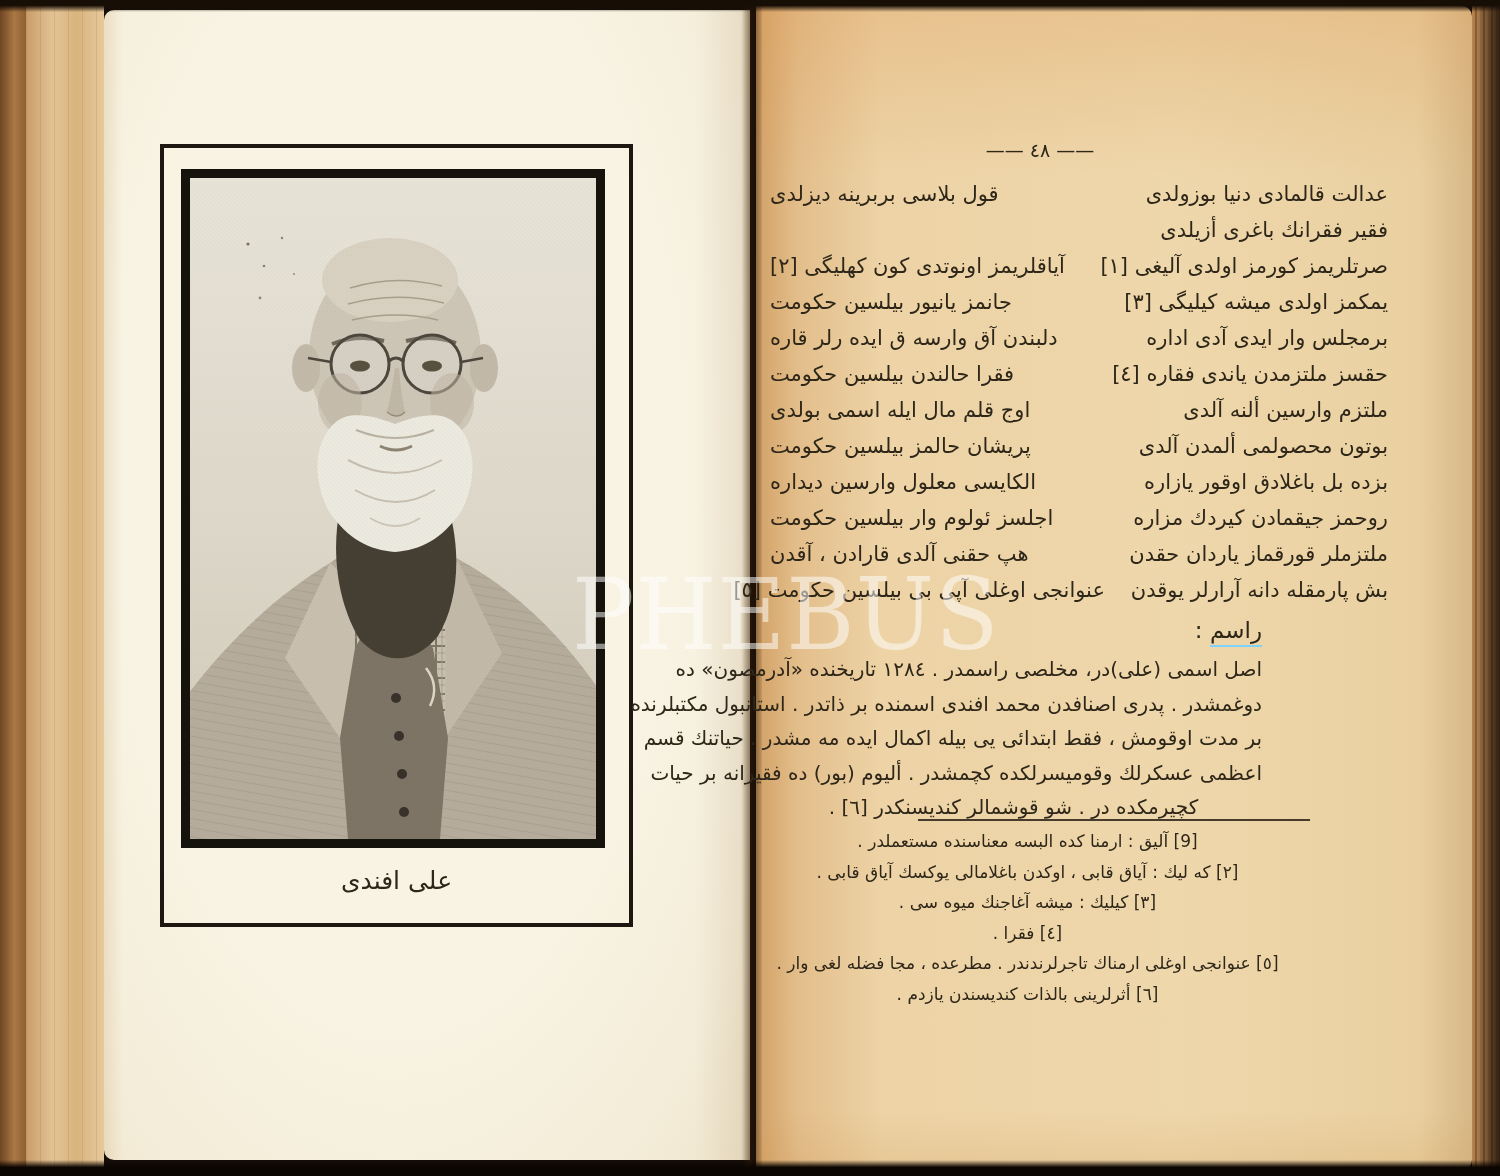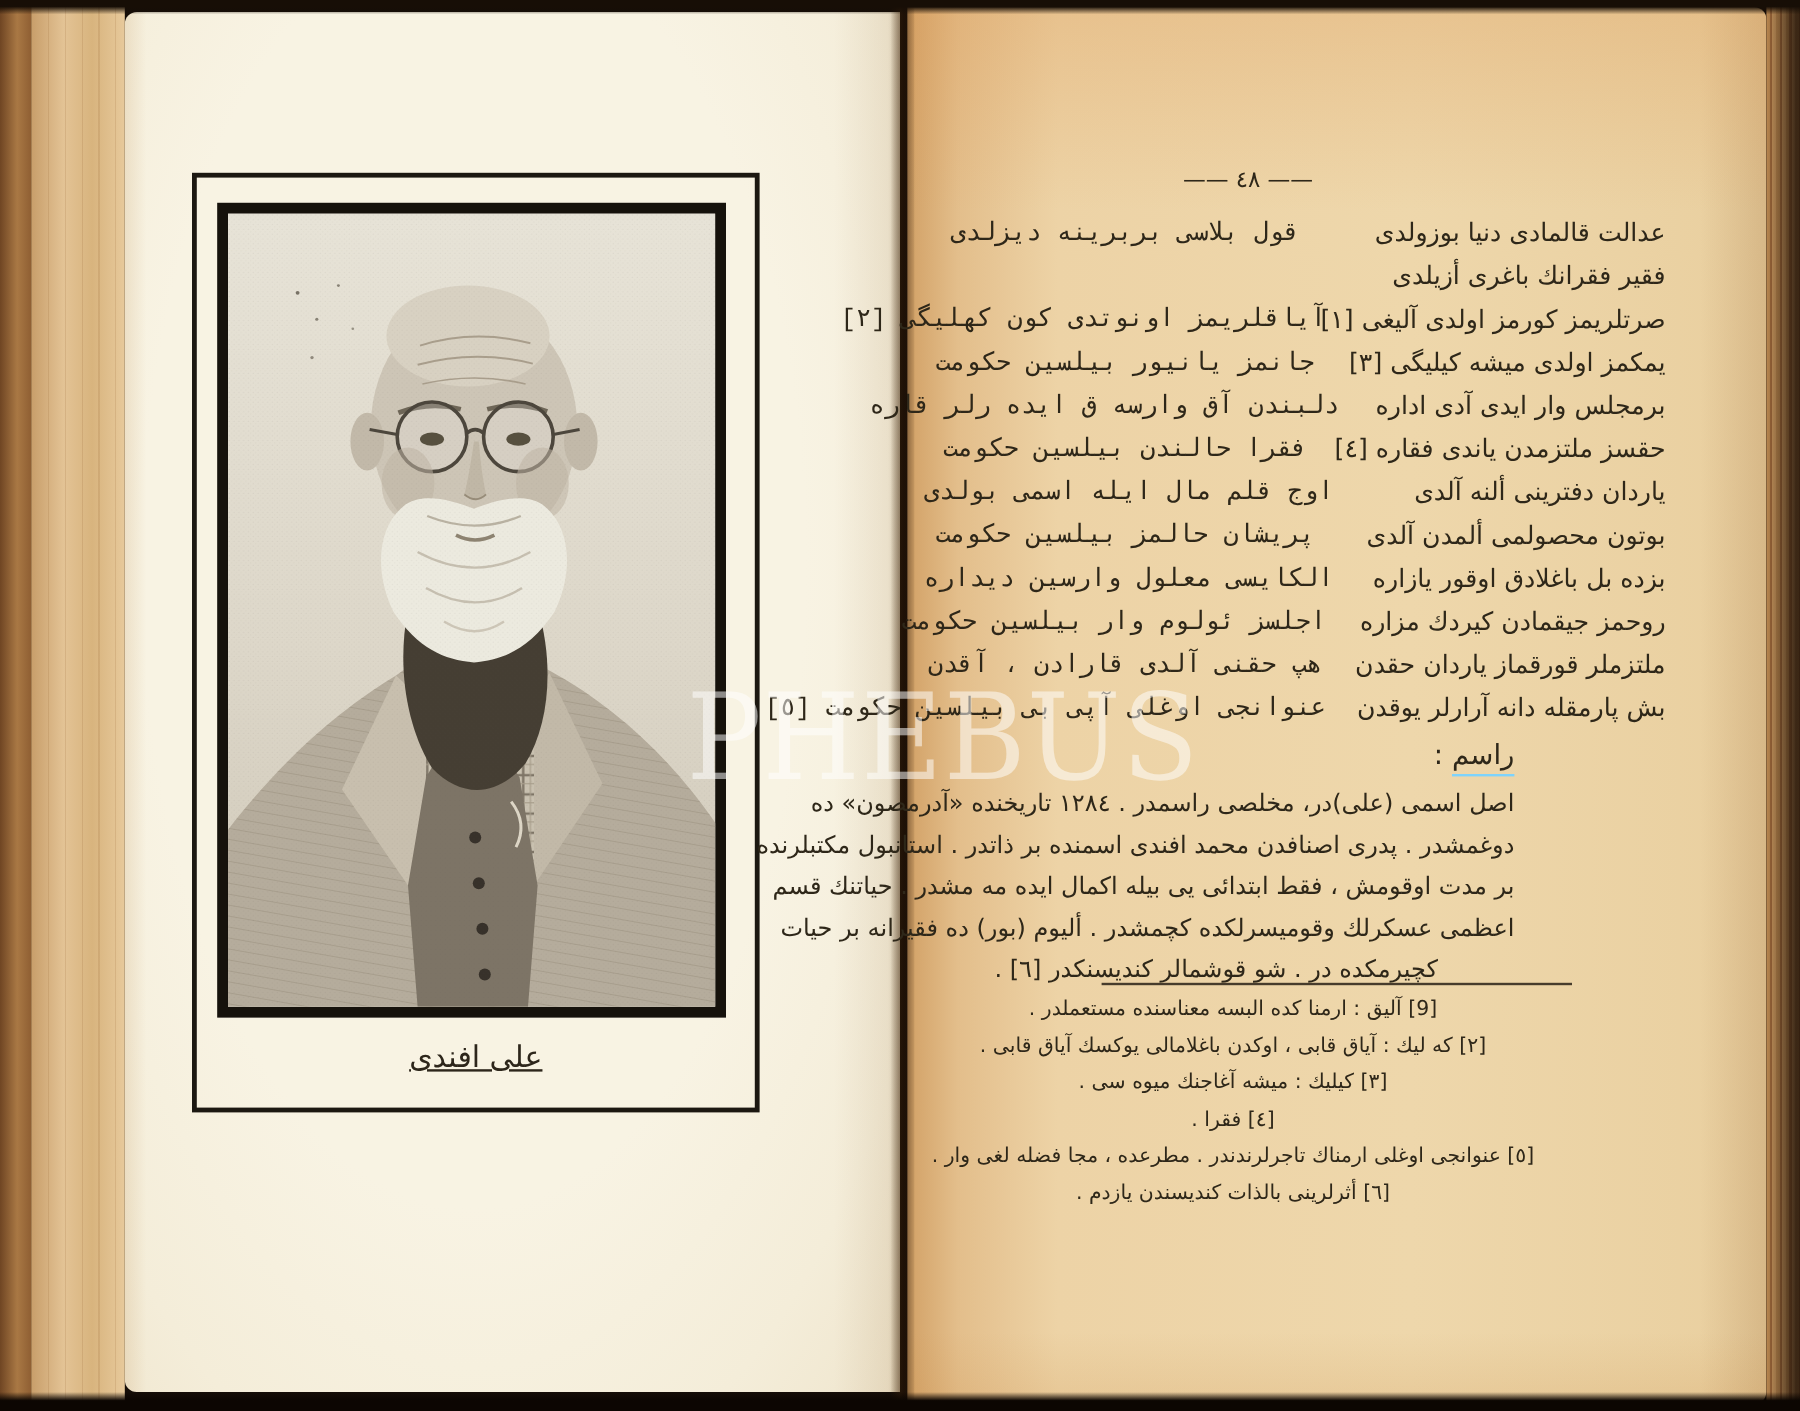--- a/index.html
+++ b/index.html
@@ -41,30 +41,30 @@
   .strip-bottom{left:0;bottom:0;width:1500px;height:16px;
     background:linear-gradient(0deg,#0c0602 55%, rgba(12,6,2,0));}
 
   
   .outer-frame{left:160px;top:144px;width:465px;height:775px;
     border:4px solid #1c1811;}
   .photo-frame{left:181px;top:169px;width:406px;height:661px;
     border:9px solid #16120c;background:#ddd8cc;}
   .photo-frame svg{display:block;}
   .caption{left:160px;top:866px;width:473px;text-align:center;
-    font-size:25px;color:#2d261b;text-decoration:underline;}
+    font-size:25px;color:#2d261b;}
 
   
   .ink{color:#2e2719;}
   .pagenum{left:905px;top:139px;width:270px;text-align:center;
     font-size:19px;letter-spacing:1px;}
   .poem{left:770px;top:176px;width:618px;}
   .prow{display:flex;direction:rtl;height:36px;align-items:center;font-size:21px;}
   .h1{width:253px;text-align:right;white-space:nowrap;}
-  .h2{flex:1;text-align:center;padding-left:0;padding-right:30px;white-space:nowrap;font-family:Liberation Mono, monospace;}
+  .h2{flex:1;text-align:left;padding-left:0;padding-right:30px;white-space:nowrap;}
   .sect{left:770px;top:617px;width:492px;direction:rtl;font-size:23px;}
   .sect .u{border-bottom:2px solid #7dd3fc;padding-bottom:2px;}
   .prose{left:765px;top:652px;width:497px;direction:rtl;}
   .pl{height:34.6px;line-height:34.6px;font-size:20px;text-align:right;white-space:nowrap;}
   .pl:last-child{text-align:center;}
   .rule{left:918px;top:819px;width:392px;height:2px;background:#473c2c;}
   .fnotes{left:770px;top:826px;width:515px;direction:rtl;}
   .fn{height:30.6px;line-height:30.6px;font-size:17px;text-align:center;white-space:nowrap;}
 
   
@@ -198,21 +198,21 @@
   </div>
       <div class="prow">
     <div class="h1">برمجلس وار ايدى آدى اداره</div>
     <div class="h2">دلبندن آق وارسه ق ايده رلر قاره</div>
   </div>
       <div class="prow">
     <div class="h1">حقسز ملتزمدن ياندى فقاره [٤]</div>
     <div class="h2">فقرا حالندن بيلسين حكومت</div>
   </div>
       <div class="prow">
-    <div class="h1">ياردان دفترينى ألنه آلدى</div>
+    <div class="h1">ملتزم وارسين ألنه آلدى</div>
     <div class="h2">اوج قلم مال ايله اسمى بولدى</div>
   </div>
       <div class="prow">
     <div class="h1">بوتون محصولمى ألمدن آلدى</div>
     <div class="h2">پريشان حالمز بيلسين حكومت</div>
   </div>
       <div class="prow">
     <div class="h1">بزده بل باغلادق اوقور يازاره</div>
     <div class="h2">الكايسى معلول وارسين ديداره</div>
   </div>

